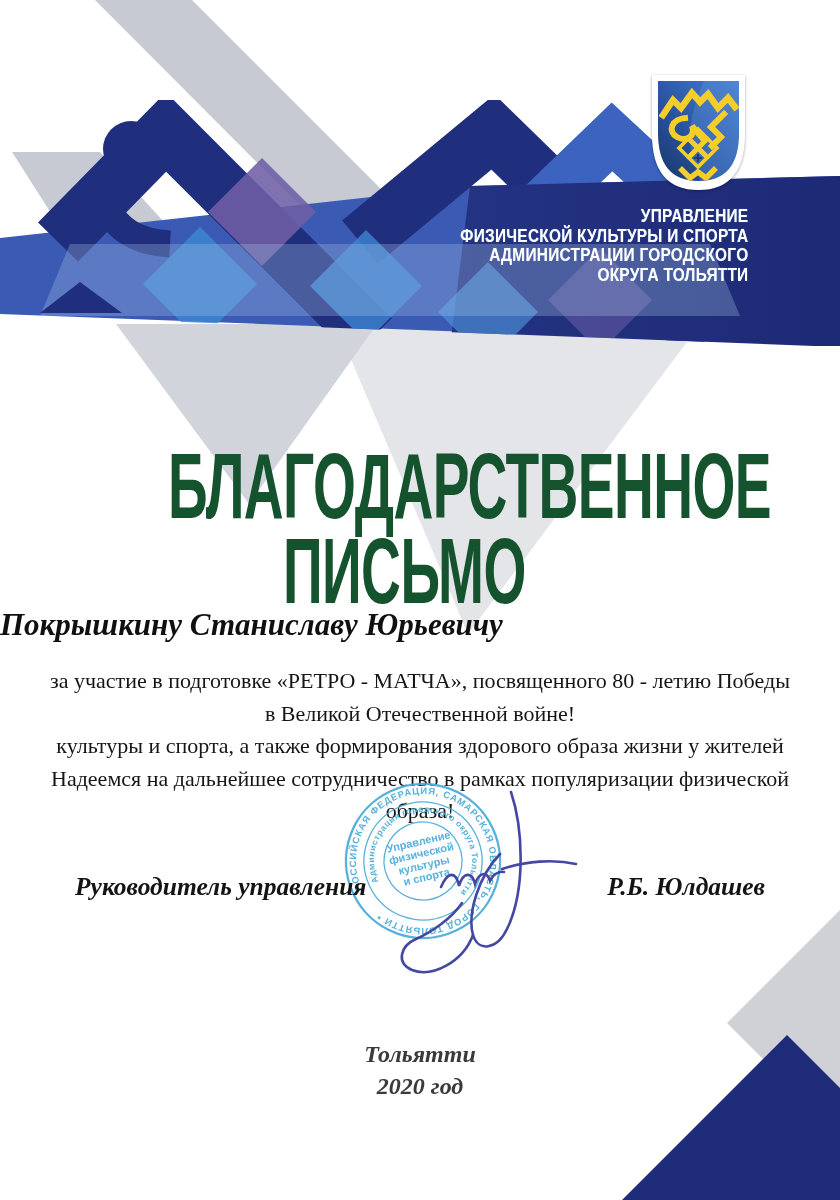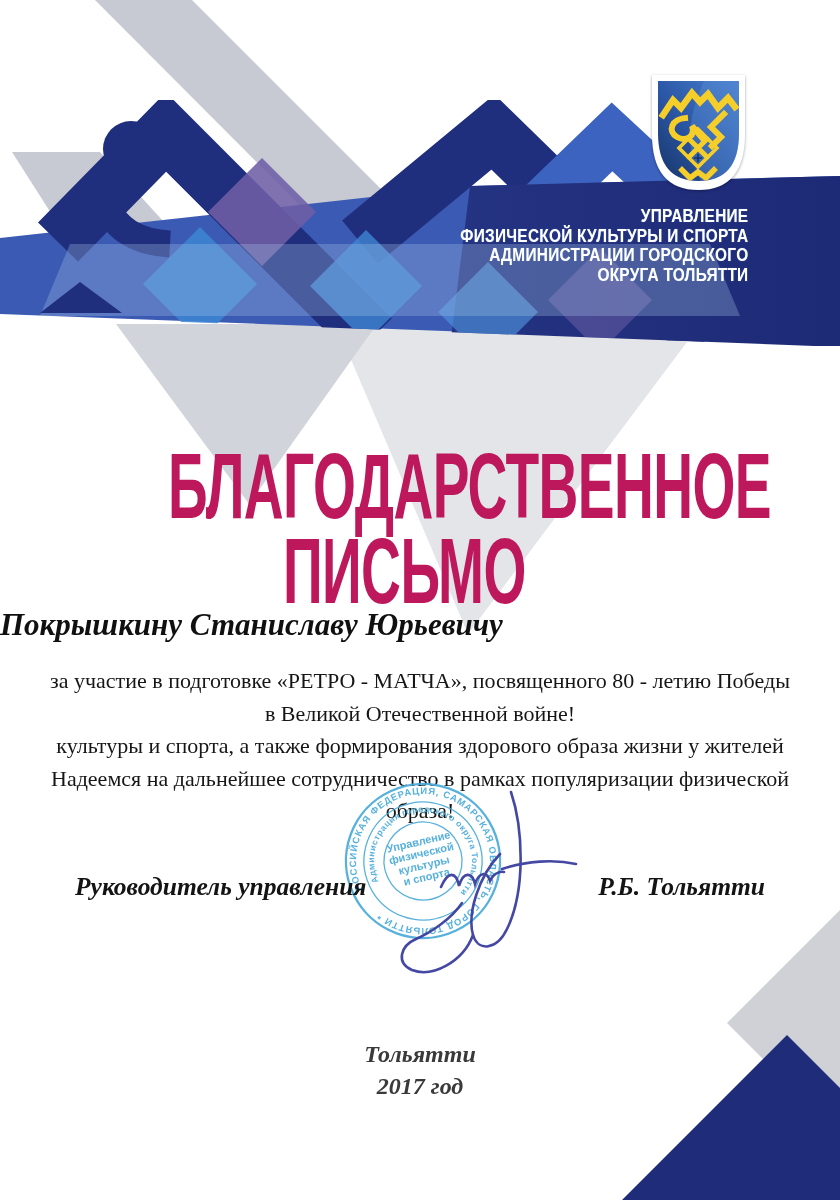--- a/index.html
+++ b/index.html
@@ -16,21 +16,21 @@
     text-align:right;color:#ffffff;
     font-family:"Liberation Sans",sans-serif;
     font-size:17.5px;line-height:19.6px;font-weight:bold;
     letter-spacing:.3px;white-space:nowrap;
     transform:scaleX(.88);transform-origin:100% 50%;
     text-shadow:0 0 1px rgba(160,220,255,.55);
   }
 
   
   .title{position:absolute;top:444px;left:0;width:788px;text-align:center;
-    color:#be185d;font-family:"Liberation Sans",sans-serif;font-weight:bold;}
+    color:#14532d;font-family:"Liberation Sans",sans-serif;font-weight:bold;}
   .title .tl{font-size:92px;line-height:85px;white-space:nowrap;
     transform:scaleX(.60);transform-origin:420px 50%;
     letter-spacing:-1px;}
 
   .recipient{
     position:absolute;top:607px;left:0;width:840px;text-align:left;
     font-style:italic;font-weight:bold;font-size:31px;color:#101010;
   }
 
   .bodytext{
@@ -180,26 +180,26 @@
     <g fill="none" stroke="#3b3f9e" stroke-width="2.6" stroke-linecap="round" opacity=".95">
       <path d="M191,22 C 203,58 206,120 187,159 C 177,180 158,182 153,165 C 147,143 159,106 180,84"></path>
       <path d="M153,165 C 143,192 112,208 92,200 C 76,193 80,176 96,169 C 112,162 132,148 142,133"></path>
       <path d="M121,117 c 7,-16 15,-16 18,-1 c 4,-14 13,-15 16,-2 c 4,-12 12,-13 15,-3 c 3,-7 9,-10 14,-9"></path>
       <path d="M182,99 C 206,91 234,89 256,94"></path>
     </g>
   </svg>
 
   <div class="sigrow">
     <span>Руководитель управления</span>
-    <span>Р.Б. Тольятти</span>
+    <span>Р.Б. Юлдашев</span>
   </div>
 
   <div class="cityyear">
     <div>Тольятти</div>
-    <div>2017 год</div>
+    <div>2020 год</div>
   </div>
 
   <svg class="corner" width="285" height="320" viewBox="0 0 285 320">
     <polygon points="172,143 290,25 408,143 290,261" fill="#cfd1d7"></polygon>
     <polygon points="232,155 400,323 232,491 64,323" fill="#1f2c7a"></polygon>
   </svg>
 
 </div>
 
 </body></html>

